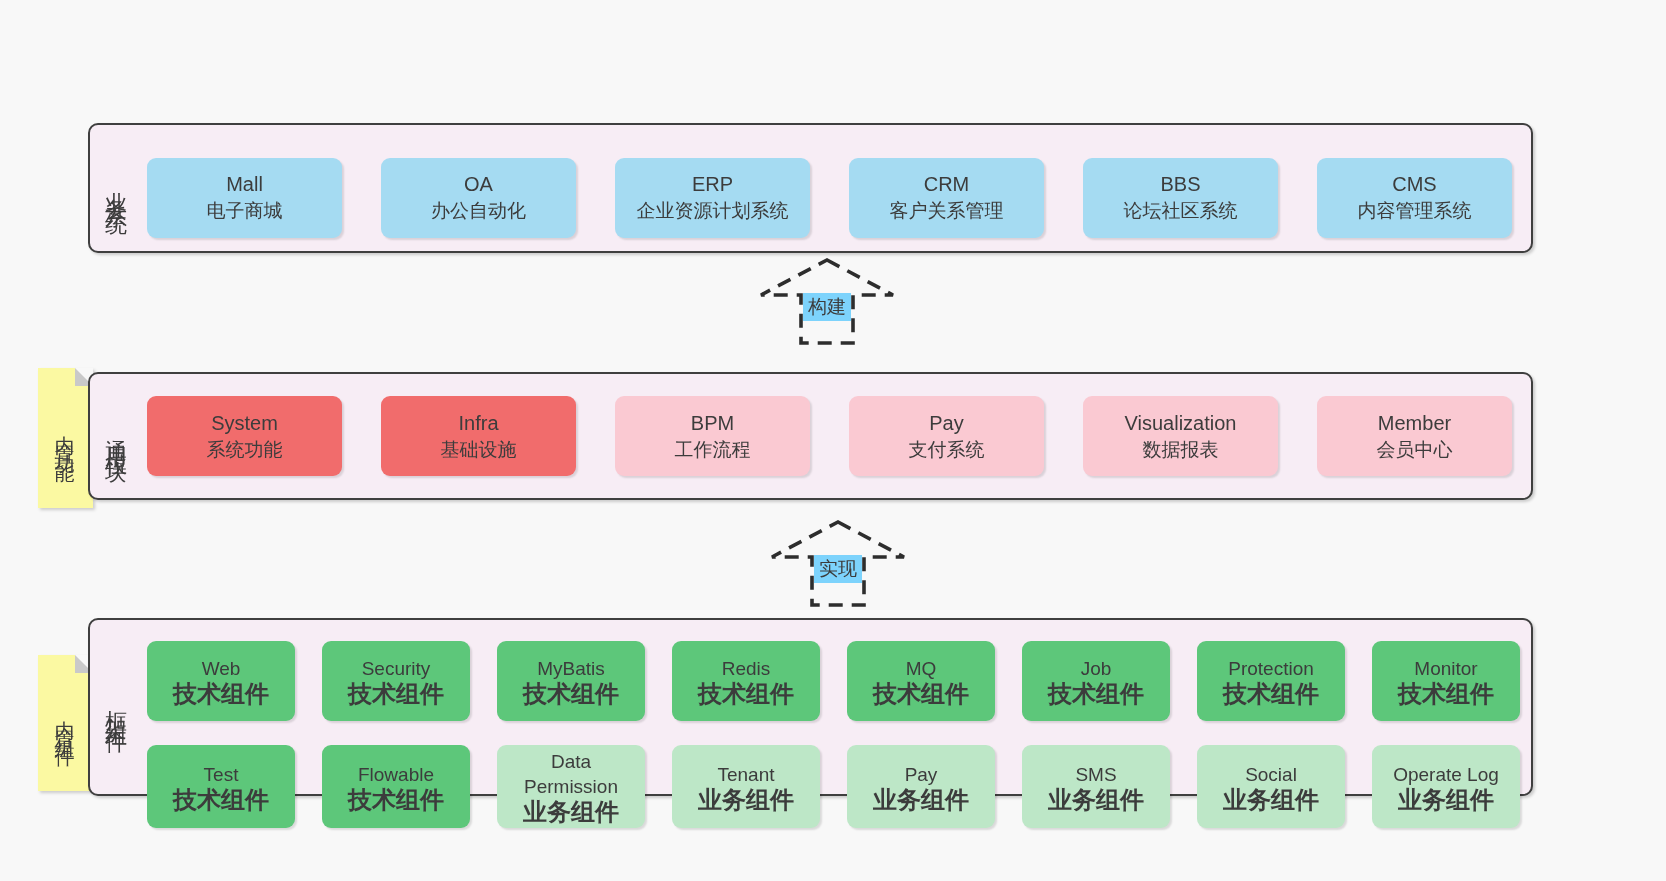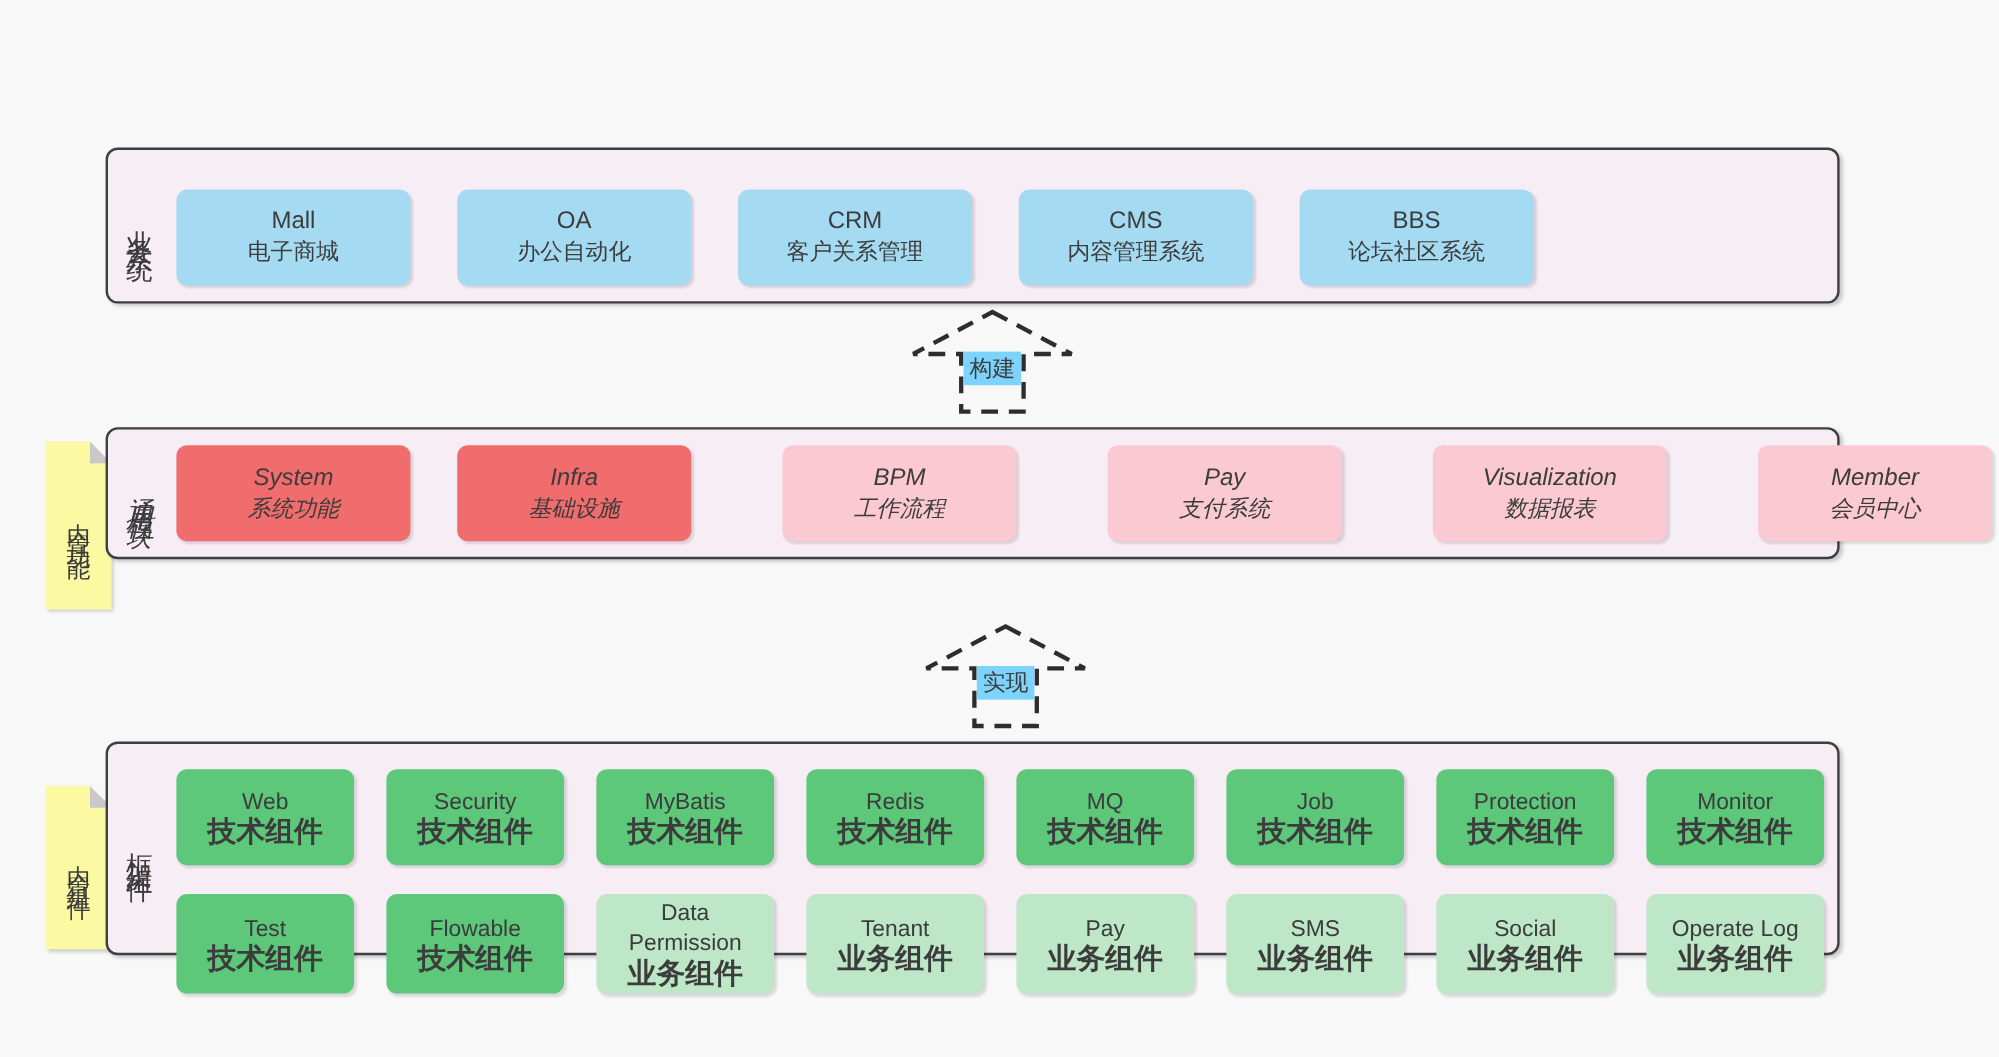--- a/index.html
+++ b/index.html
@@ -20,21 +20,21 @@
     left: 88px;
     width: 1445px;
     background: var(--panel-bg, #f7edf5);
     border: 2px solid var(--panel-border, #3f3f3f);
     border-radius: 10px;
     box-shadow: 2px 2px 3px rgba(0,0,0,0.18);
     z-index: 2;
     box-sizing: border-box;
   }
   .panel-business   { top: 123px; height: 130px; }
-  .panel-modules    { top: 356px; height: 110px; font-style: italic; }
+  .panel-modules    { top: 372px; height: 128px; }
   .panel-components { top: 618px; height: 178px; }
 
   .vlabel {
     position: absolute;
     left: 11px;
     top: 50%;
     transform: translateY(-50%);
     writing-mode: vertical-rl;
     text-orientation: upright;
     font-size: 22px;
@@ -63,21 +63,21 @@
     text-align: center;
     box-shadow: 2px 2px 2px rgba(0,0,0,0.12);
     box-sizing: border-box;
     padding: 2px 6px;
   }
   .box .t { font-size: 20px; line-height: 27px; }
   .box .s { font-size: 19px; line-height: 26px; }
 
   .blue        { background: var(--box-blue, #a5dbf2); margin-top: 19px; }
   .red         { background: var(--box-red, #f16c6c); }
-  .pink        { background: var(--box-pink, #fac9d2); margin-left: 37px; }
+  .pink        { background: var(--box-pink, #fac9d2); }
   .green       { background: var(--box-green, #5dc77a); }
   .green-light { background: var(--box-green-light, #bde7c7); }
 
   .grid {
     position: absolute;
     left: 57px;
     top: 21px;
     display: grid;
     grid-template-columns: repeat(8, 148px);
     grid-template-rows: 80px 83px;
@@ -153,30 +153,34 @@
     <div class="boxes">
       <div class="box blue">
         <div class="t">Mall</div>
         <div class="s">电子商城</div>
       </div>
       <div class="box blue">
         <div class="t">OA</div>
         <div class="s">办公自动化</div>
       </div>
       <div class="box blue">
+        <div class="t">ERP</div>
+        <div class="s">企业资源计划系统</div>
+      </div>
+      <div class="box blue">
         <div class="t">CRM</div>
         <div class="s">客户关系管理</div>
       </div>
       <div class="box blue">
+        <div class="t">BBS</div>
+        <div class="s">论坛社区系统</div>
+      </div>
+      <div class="box blue">
         <div class="t">CMS</div>
         <div class="s">内容管理系统</div>
-      </div>
-      <div class="box blue">
-        <div class="t">BBS</div>
-        <div class="s">论坛社区系统</div>
       </div>
     </div>
   </section>
 
   <div class="arrow arrow-build">
     <svg viewBox="0 0 140 92">
       <path d="M70 5 L136 40 L96 40 L96 88 L44 88 L44 40 L4 40 Z" fill="none" stroke="#2d2d2d" stroke-width="3.6" stroke-dasharray="14 9"></path>
     </svg>
     <span class="arrow-label">构建</span>
   </div>

